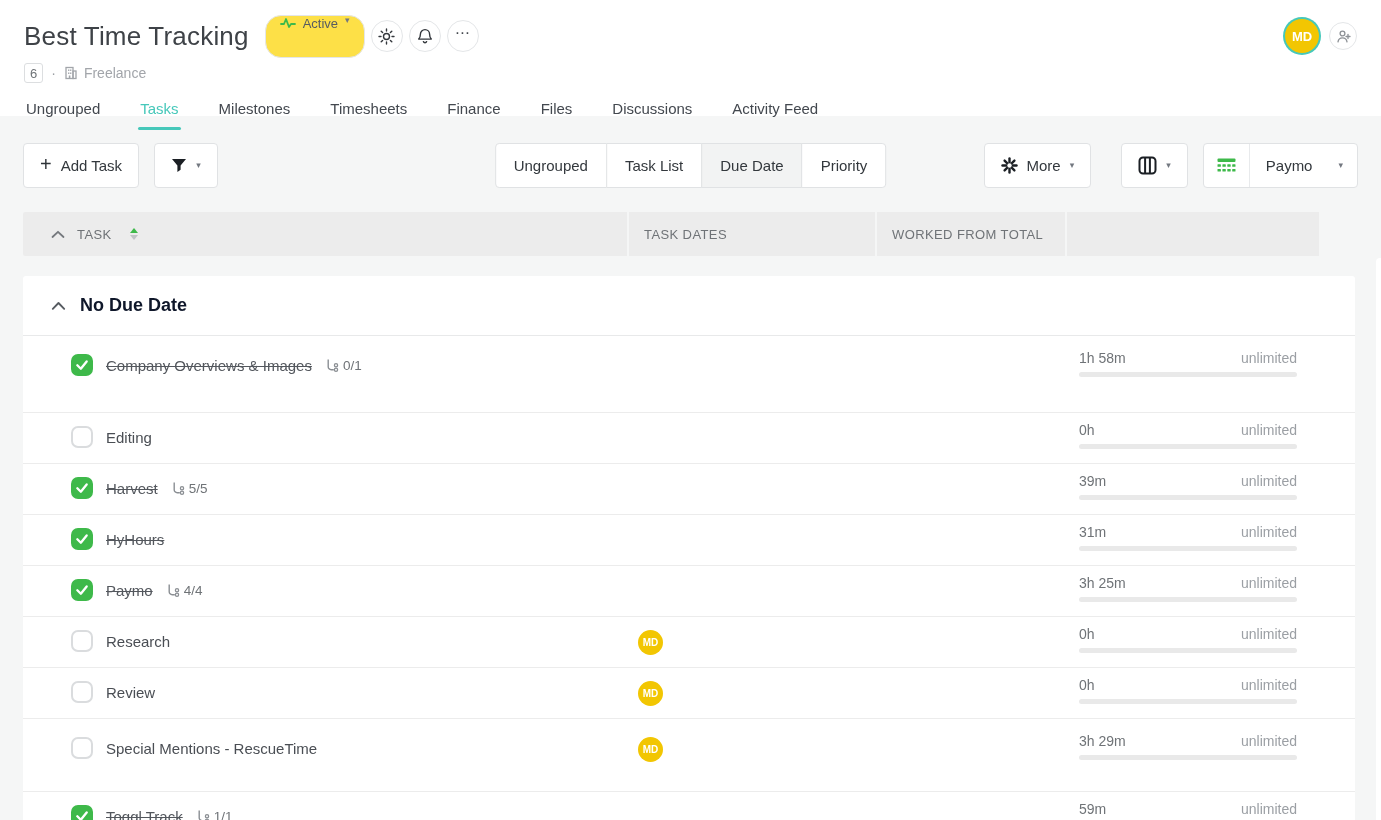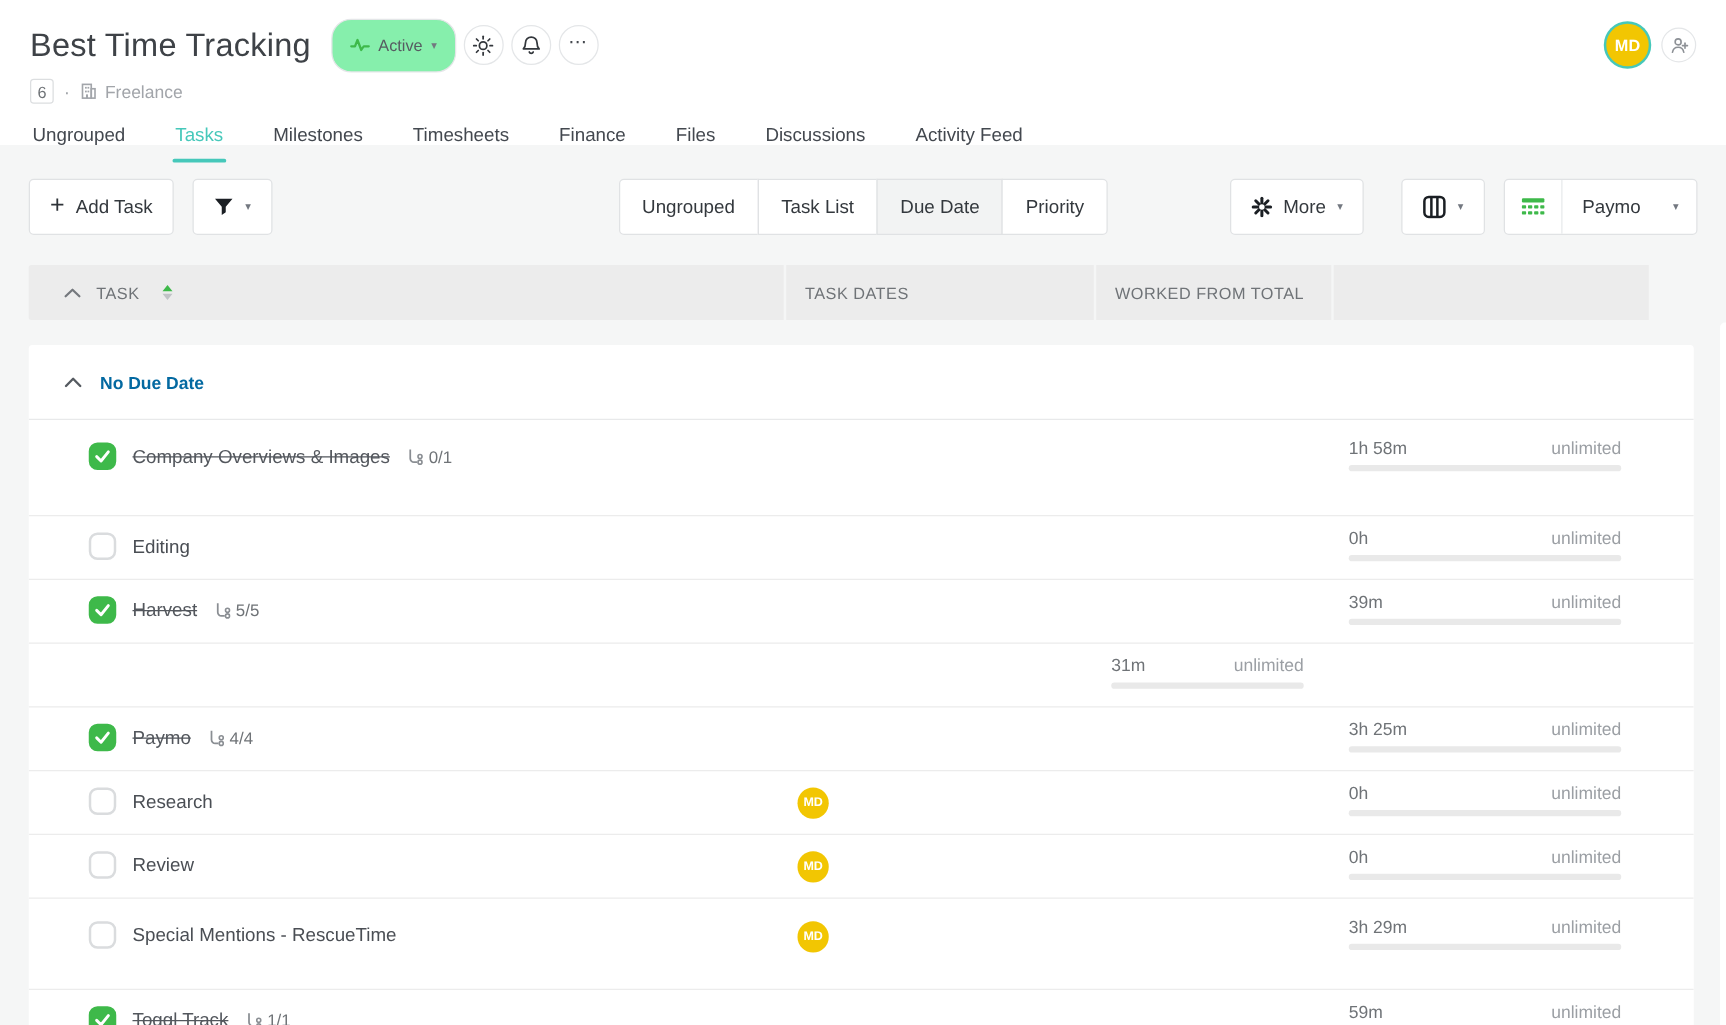--- a/index.html
+++ b/index.html
@@ -17,22 +17,22 @@
     --border:#e0e2e4;
   }
   *{box-sizing:border-box;margin:0;padding:0;}
   html,body{width:1381px;height:820px;overflow:hidden;}
   body{font-family:"Liberation Sans","DejaVu Sans",sans-serif;background:var(--bg);color:var(--txt-dark);}
 
   
   .app-header{background:#fff;padding:14px 24px 0 24px;height:116px;}
   .title-row{display:flex;align-items:center;height:44px;}
   .page-title{font-size:26px;font-weight:400;color:#3e4247;letter-spacing:.2px;}
-  .status-pill{display:flex;align-items:center;gap:7px;margin-left:16px;height:43px;padding:0 14px;
-    border:1px solid #e4e6e8;border-radius:16px;background:#86efac;cursor:pointer;}
+  .status-pill{display:flex;gap:7px;margin-left:16px;height:43px;padding:0 14px;
+    border:1px solid #e4e6e8;border-radius:16px;background:#fde047;cursor:pointer;}
   .status-pill .lbl{font-size:13px;color:#565b61;}
   .caret{font-size:9px;color:#737880;line-height:1;}
   .circle-btn{width:32px;height:32px;border-radius:50%;border:1px solid #e4e6e8;background:#fff;
     display:flex;align-items:center;justify-content:center;margin-left:6px;cursor:pointer;color:#33373c;}
   .dots{font-size:15px;letter-spacing:1px;color:#44484e;padding-bottom:6px;}
   .spacer{flex:1;}
   .avatar-lg{width:34px;height:34px;border-radius:50%;background:var(--yellow);color:#fff;font-size:13px;font-weight:bold;
     display:flex;align-items:center;justify-content:center;box-shadow:0 0 0 2px var(--accent);}
   .invite-btn{width:28px;height:28px;margin-left:10px;border:1px solid #e4e6e8;border-radius:50%;background:#fff;
     display:flex;align-items:center;justify-content:center;color:#8d9196;cursor:pointer;}
@@ -69,21 +69,21 @@
     letter-spacing:.4px;padding-left:15px;}
   .th.first{padding-left:28px;gap:12px;border-radius:2px 0 0 2px;}
   .th-label{text-transform:uppercase;}
   .sort{display:flex;flex-direction:column;gap:2px;margin-left:6px;}
   .tri-up{width:0;height:0;border-left:4px solid transparent;border-right:4px solid transparent;border-bottom:5px solid var(--green);}
   .tri-dn{width:0;height:0;border-left:4px solid transparent;border-right:4px solid transparent;border-top:5px solid #c0c3c6;}
 
   
   .card{background:var(--card);margin:20px 26px 0 23px;border-radius:3px 3px 0 0;height:560px;overflow:hidden;}
   .group-hdr{display:flex;align-items:center;gap:14px;height:60px;padding-left:28px;border-bottom:1px solid #e8e9ea;}
-  .group-title{font-size:14px;font-weight:600;color:#0369a1;}
+  .group-title{font-size:18px;font-weight:600;color:#0f172a;}
   .row{display:grid;grid-template-columns:606px 248px 190px 254px 1fr;border-bottom:1px solid var(--line);
     height:51px;align-items:start;}
   .row.tall-a{height:77px;}
   .row.tall-b{height:73px;}
   .row.cut{height:80px;border-bottom:none;}
   .cell{display:flex;align-items:center;}
   .c-task{padding:13px 0 0 48px;gap:13px;}
   .row.tall-a .c-task,.row.tall-b .c-task{padding-top:18px;}
   .checkbox{width:22px;height:22px;border-radius:7px;border:2px solid #dadcde;background:#fff;flex:0 0 auto;cursor:pointer;
     display:flex;align-items:center;justify-content:center;}
@@ -399,20 +399,29 @@
     <div class="cell c-worked">
       <div class="worked-top">
         <span class="worked">39m</span>
         <span class="limit">unlimited</span>
       </div>
       <div class="bar"></div>
     </div>
     <div class="cell c-extra"></div>
   </div>
       <div class="row done">
+    <div class="cell c-task">
+      <span class="checkbox">
+        <svg width="14" height="12" viewBox="0 0 24 20">
+              <path d="M4 10.5l6 6L20 4" fill="none" stroke="#fff" stroke-width="4" stroke-linecap="round" stroke-linejoin="round"></path>
+            </svg>
+      </span>
+      <span class="task-name">HyHours</span>
+
+    </div>
     <div class="cell c-assigned">
       
     </div>
     <div class="cell c-dates"></div>
     <div class="cell c-worked">
       <div class="worked-top">
         <span class="worked">31m</span>
         <span class="limit">unlimited</span>
       </div>
       <div class="bar"></div>

